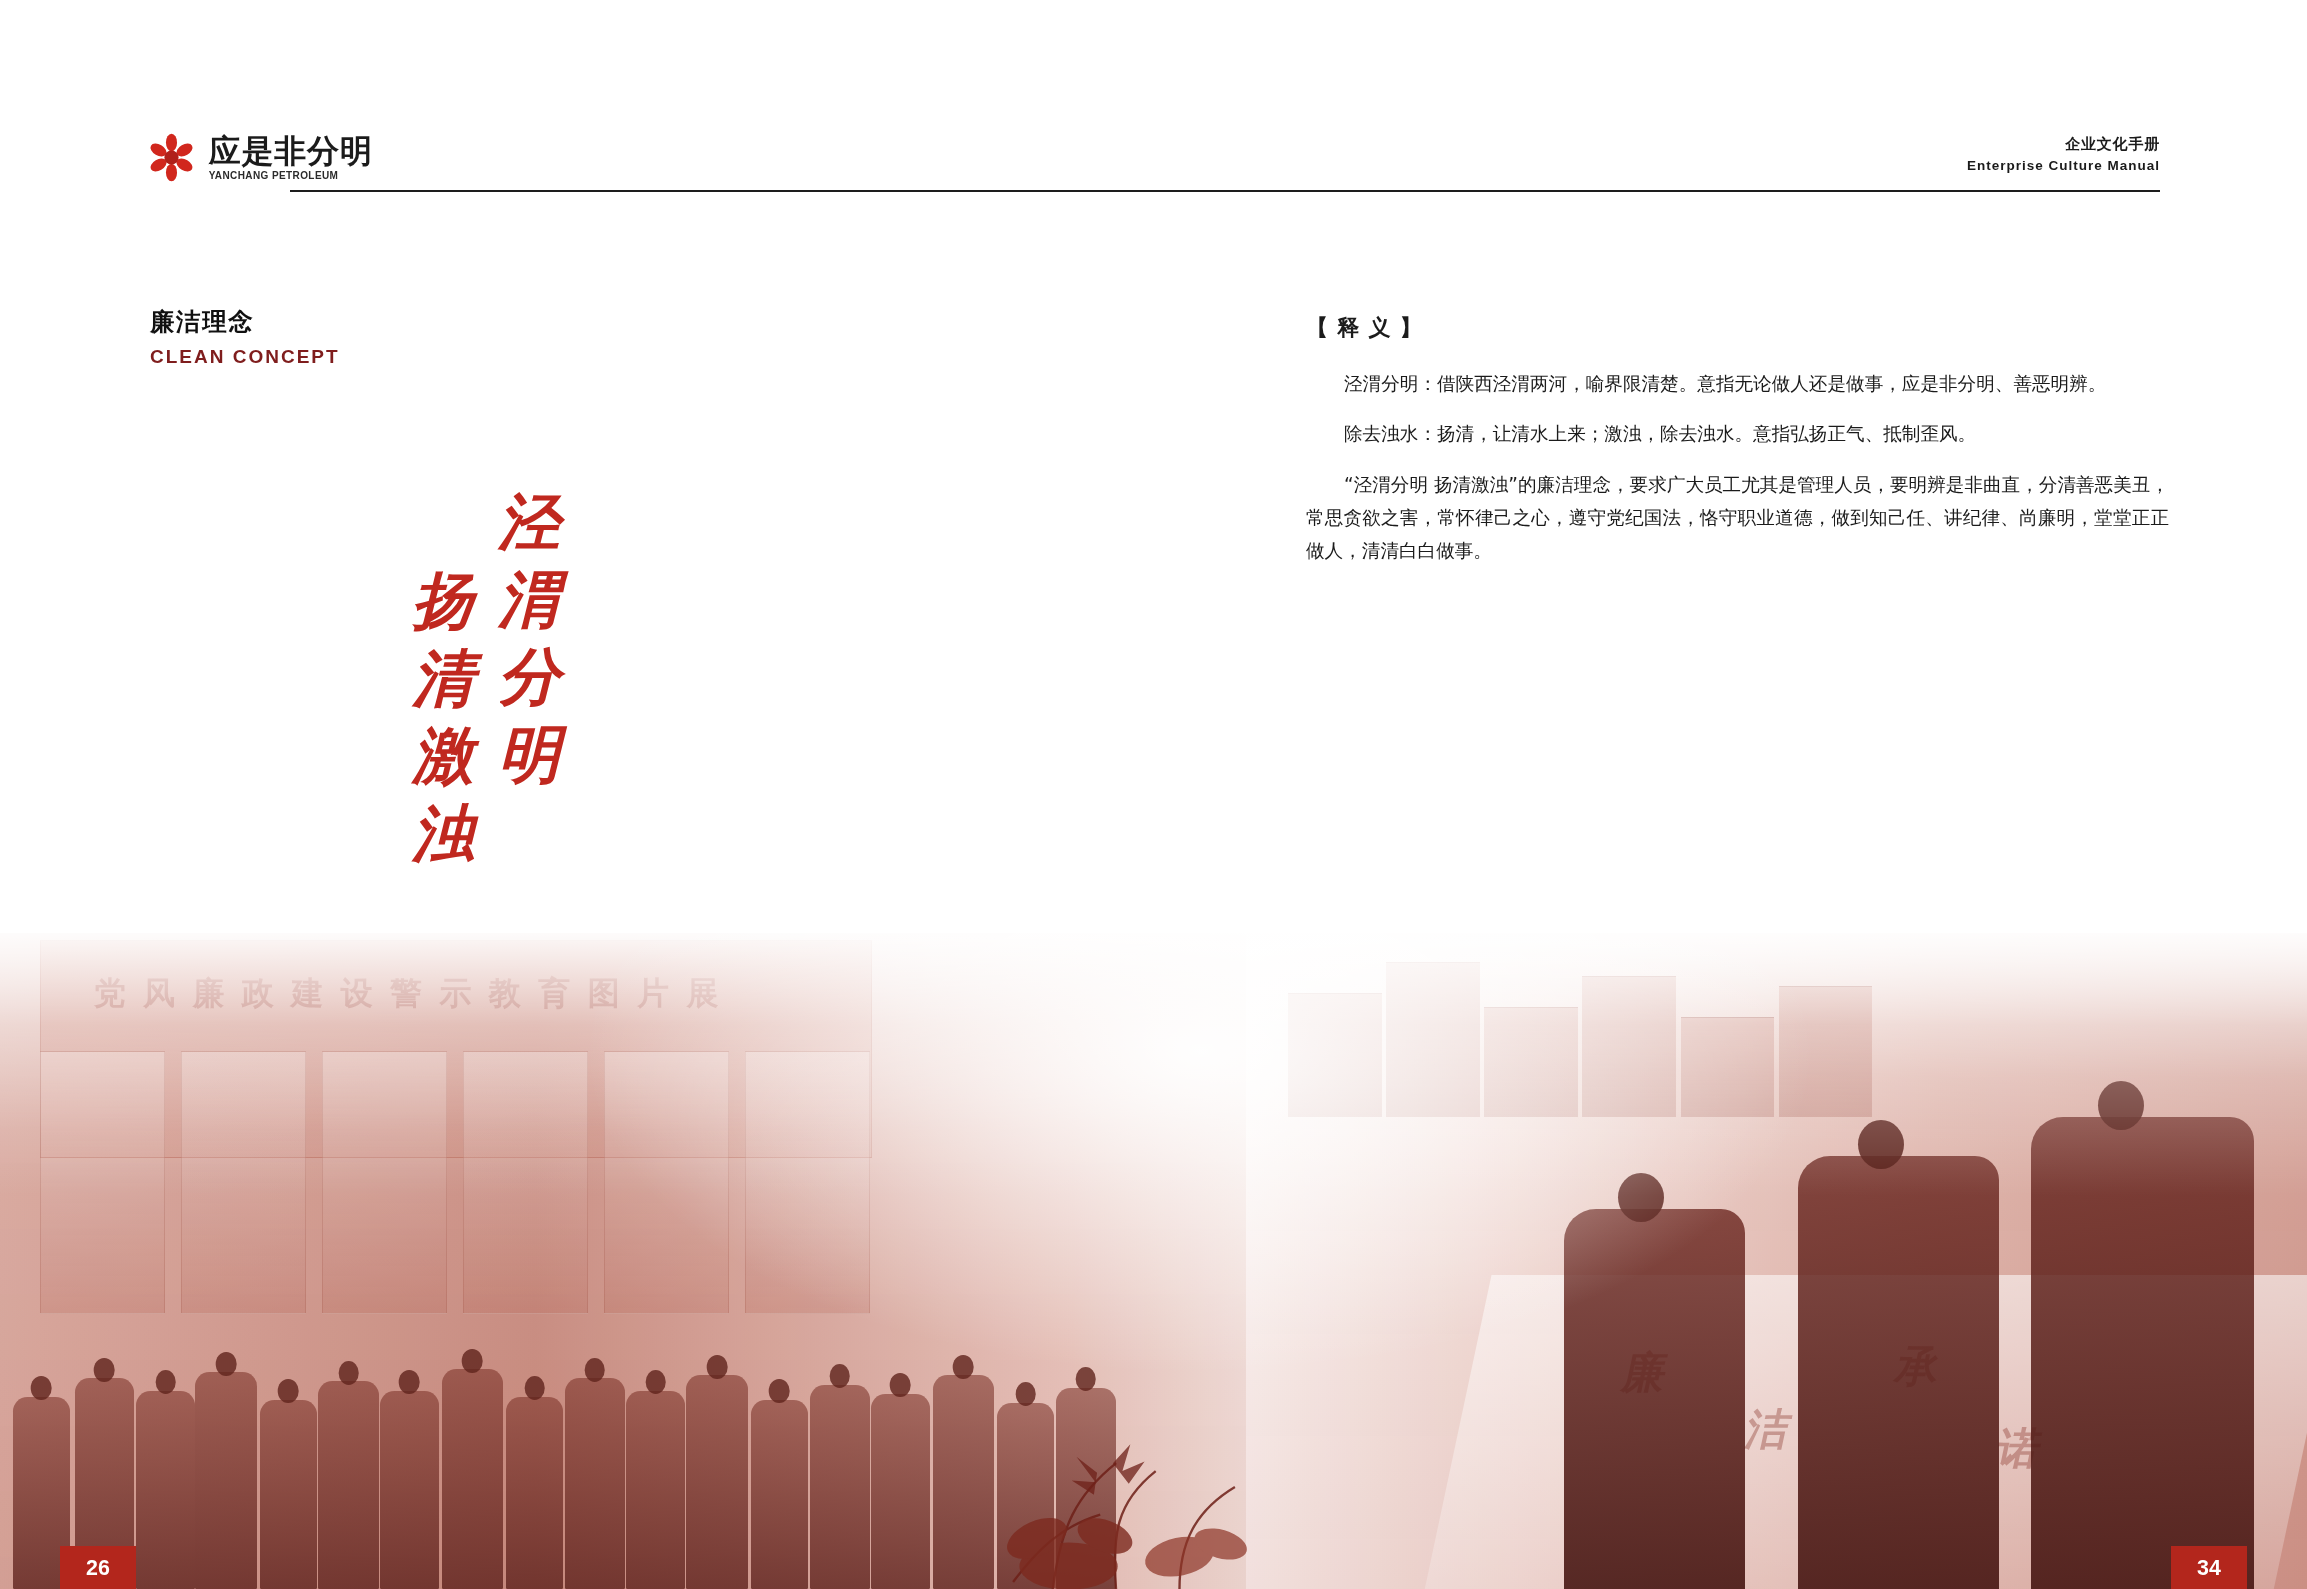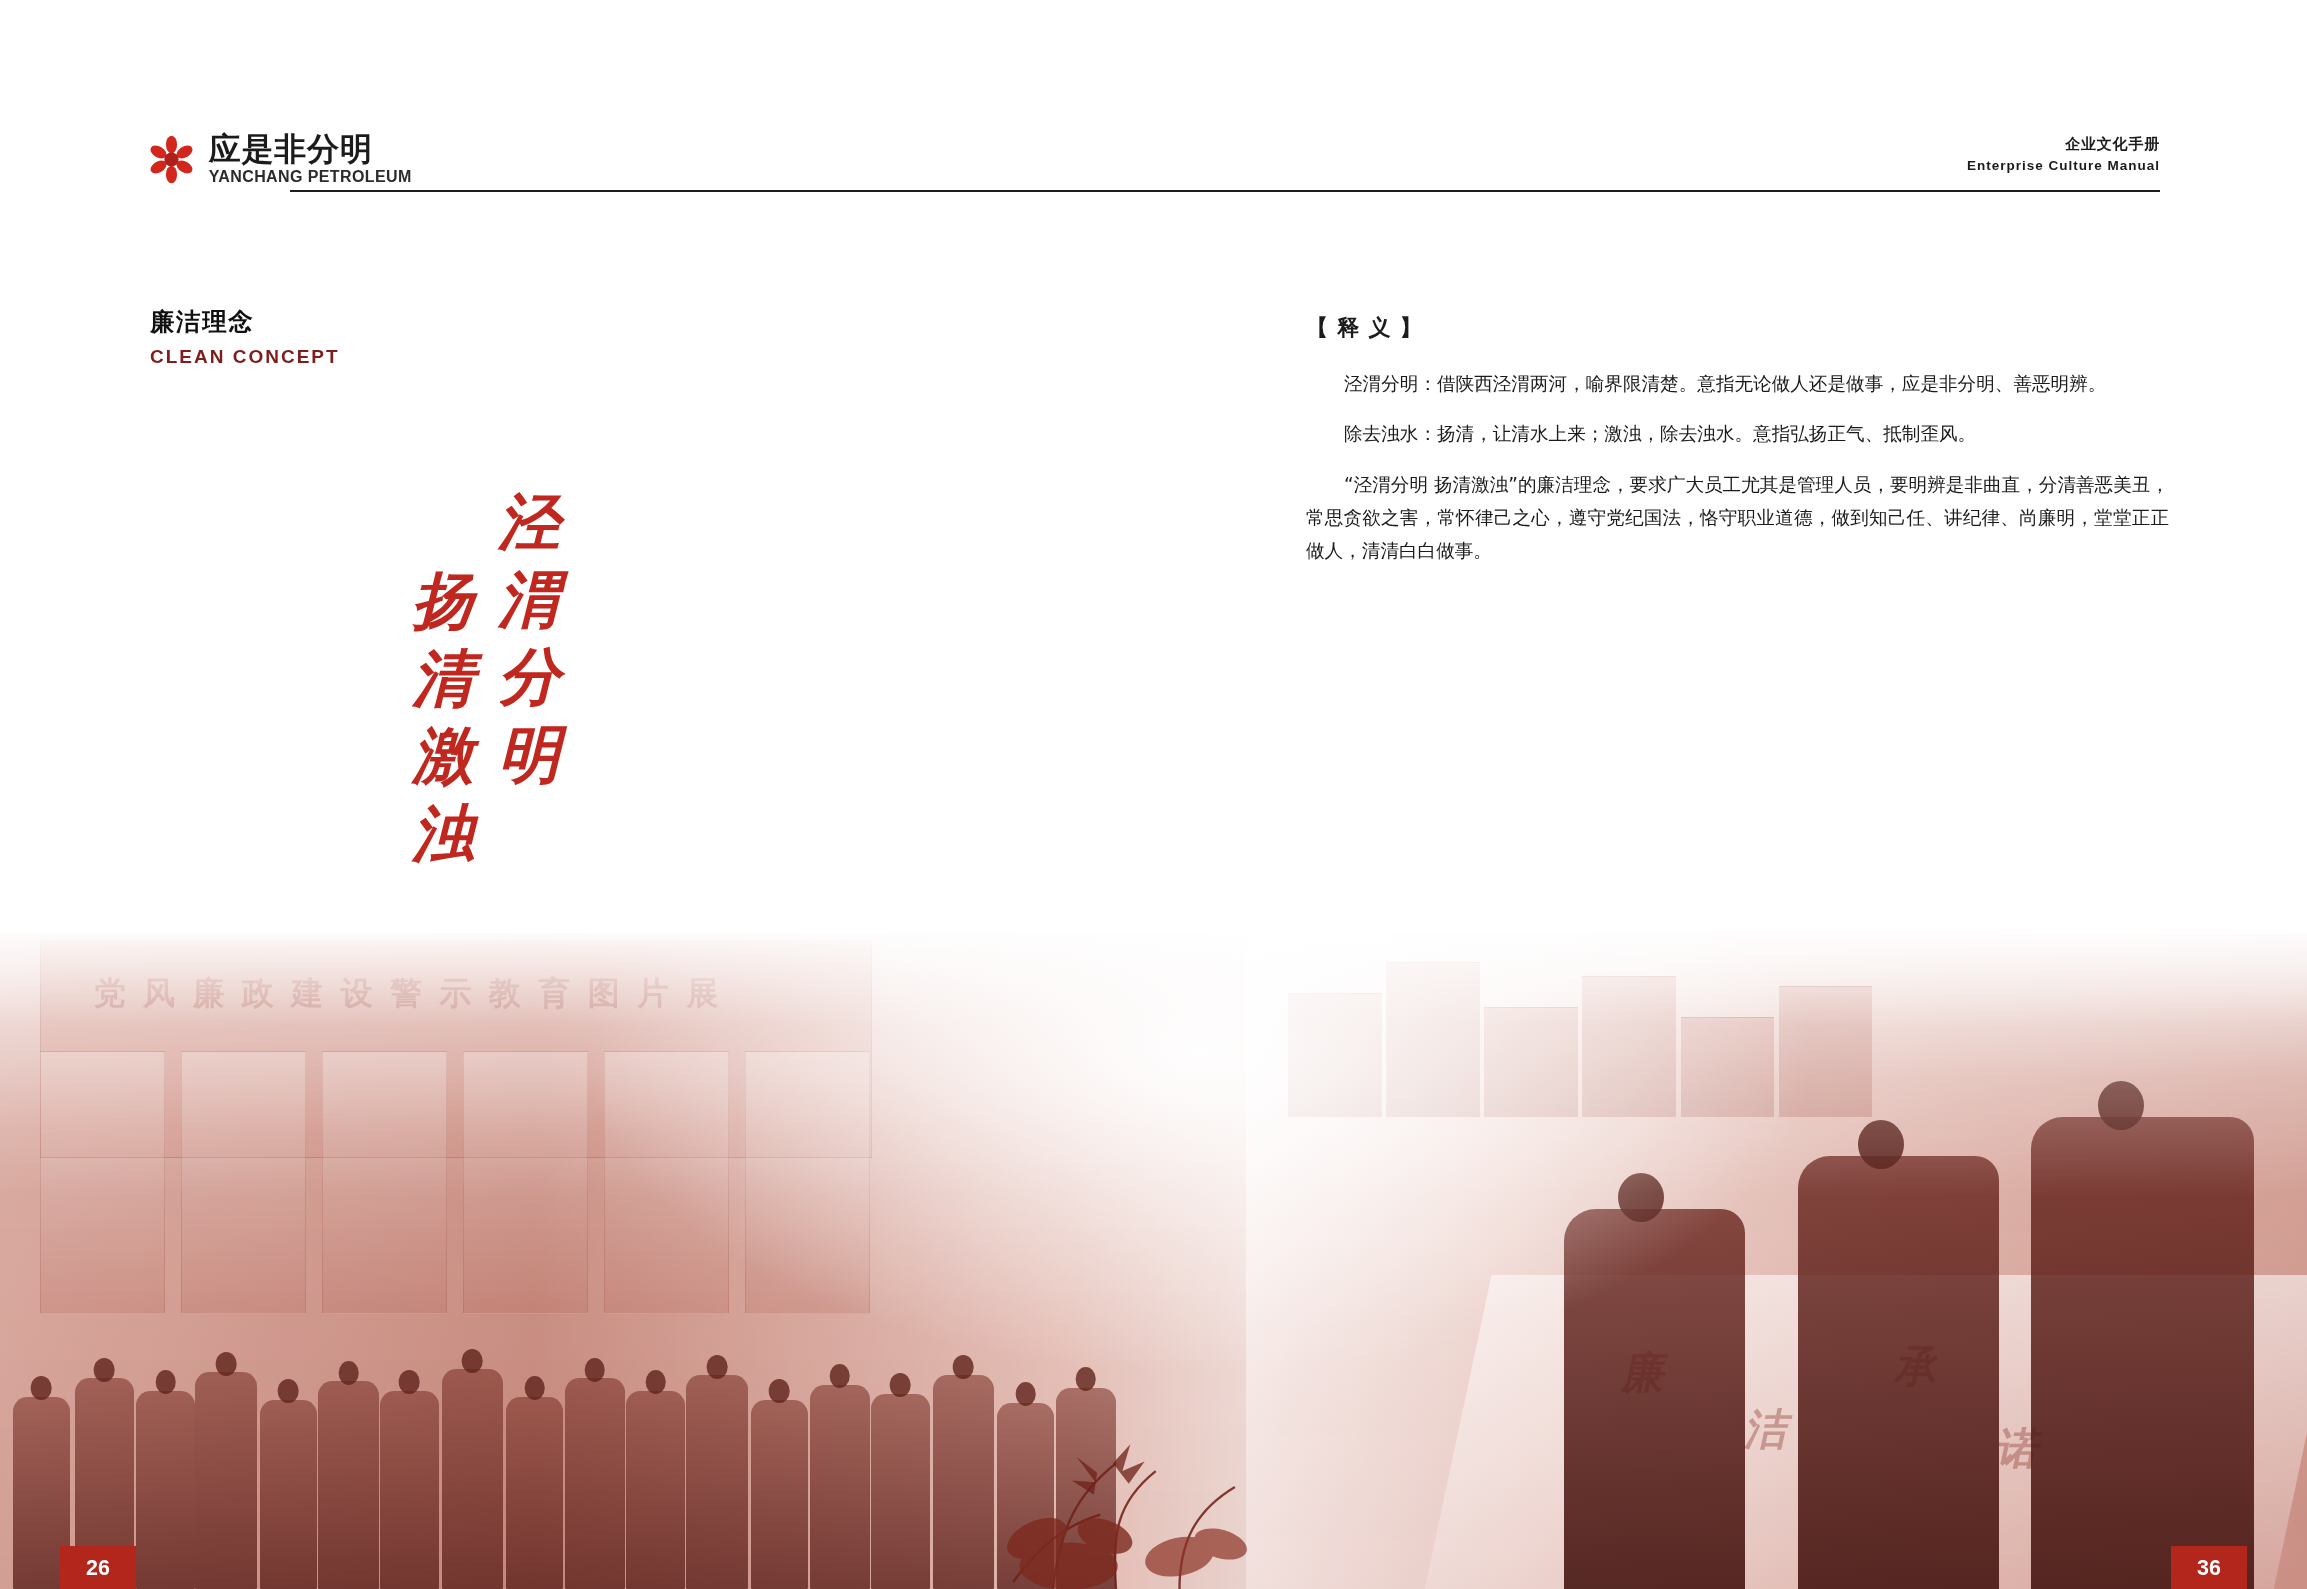--- a/index.html
+++ b/index.html
@@ -48,21 +48,21 @@
   }
   .logo-cn {
     font-family: "DejaVu Sans", sans-serif;
     font-size: 32px;
     font-weight: 700;
     color: #1b1b1b;
     letter-spacing: 0.8px;
   }
   .logo-en {
     font-family: "Liberation Sans", sans-serif;
-    font-size: 16px;
+    font-size: 10px;
     font-weight: 700;
     color: #2b2b2b;
     letter-spacing: 0.4px;
     margin-top: 4px;
   }
   .header-right {
     position: absolute;
     right: 0;
     top: 1.6px;
     text-align: right;
@@ -479,16 +479,16 @@
             <path d="M226 132 L200 112 L224 144 L194 142 L222 160 Z"></path>
           </g>
         </svg>
       </div>
 
       <div class="band-haze"></div>
     </div>
   </div>
 
   <div class="pageno left">26</div>
-  <div class="pageno right">36</div>
+  <div class="pageno right">34</div>
 
 </div>
 
 
 </body></html>

